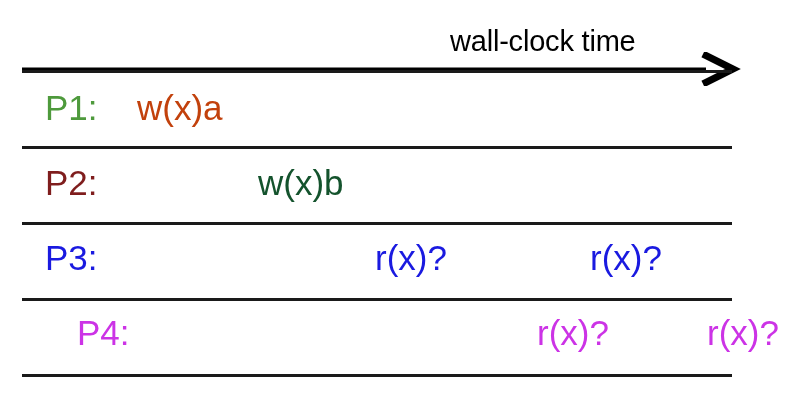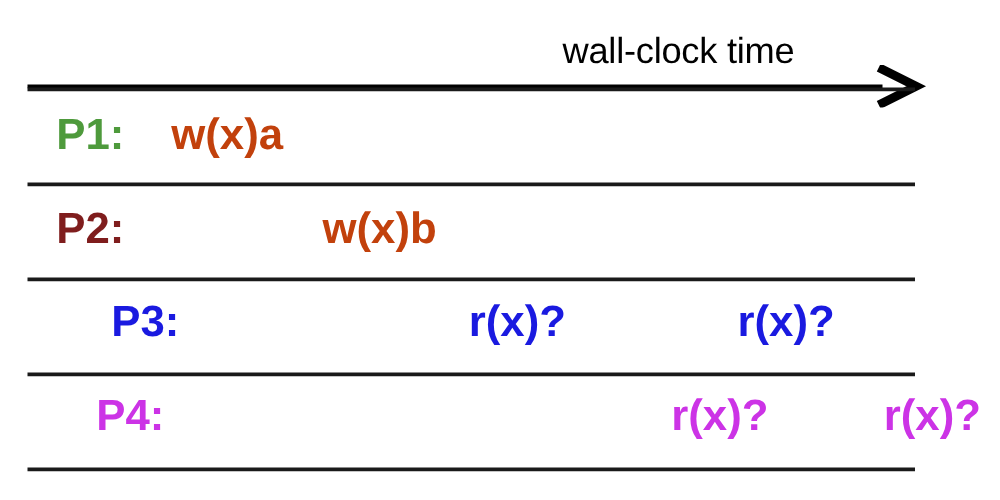--- a/index.html
+++ b/index.html
@@ -51,21 +51,20 @@
     height: 0;
     border-top: 3px solid #1a1a1a;
   }
 
   
   .row {
     position: absolute;
     left: 0;
     width: 702px;
     height: 72px;
-    font-weight: bold;
   }
 
   .proc-label {
     position: absolute;
     left: 45px;
     top: 0;
     font-size: 35px;
     line-height: 44px;
     white-space: nowrap;
   }
@@ -109,25 +108,25 @@
   <div class="rule" id="rule-p3-p4" style="border-top-color: rgb(26, 26, 26);"></div>
   <div class="rule" id="rule-bottom" style="border-top-color: rgb(26, 26, 26);"></div>
 
   <div class="row" id="row-p1">
     <div class="proc-label" style="color: rgb(78, 154, 60);">P1:</div>
     <div class="event" style="color: #c2410c; left: 137px;">w(x)a</div>
   </div>
 
   <div class="row" id="row-p2">
     <div class="proc-label" style="color: #7f1d1d;">P2:</div>
-    <div class="event" style="color: #c2410c; left: 258px;">w(x)b</div>
+    <div class="event" style="color: #14532d; left: 258px;">w(x)b</div>
   </div>
 
   <div class="row" id="row-p3">
-    <div class="proc-label" style="color: rgb(26, 26, 224); margin-left: 44px;">P3:</div>
+    <div class="proc-label" style="color: rgb(26, 26, 224);">P3:</div>
     <div class="event" style="color: rgb(26, 26, 224); left: 375px;">r(x)?</div>
     <div class="event" style="color: rgb(26, 26, 224); left: 590px;">r(x)?</div>
   </div>
 
   <div class="row" id="row-p4">
     <div class="proc-label" style="color: rgb(204, 51, 230);">P4:</div>
     <div class="event" style="color: rgb(204, 51, 230); left: 505px;">r(x)?</div>
     <div class="event" style="color: rgb(204, 51, 230); left: 675px;">r(x)?</div>
   </div>
 

